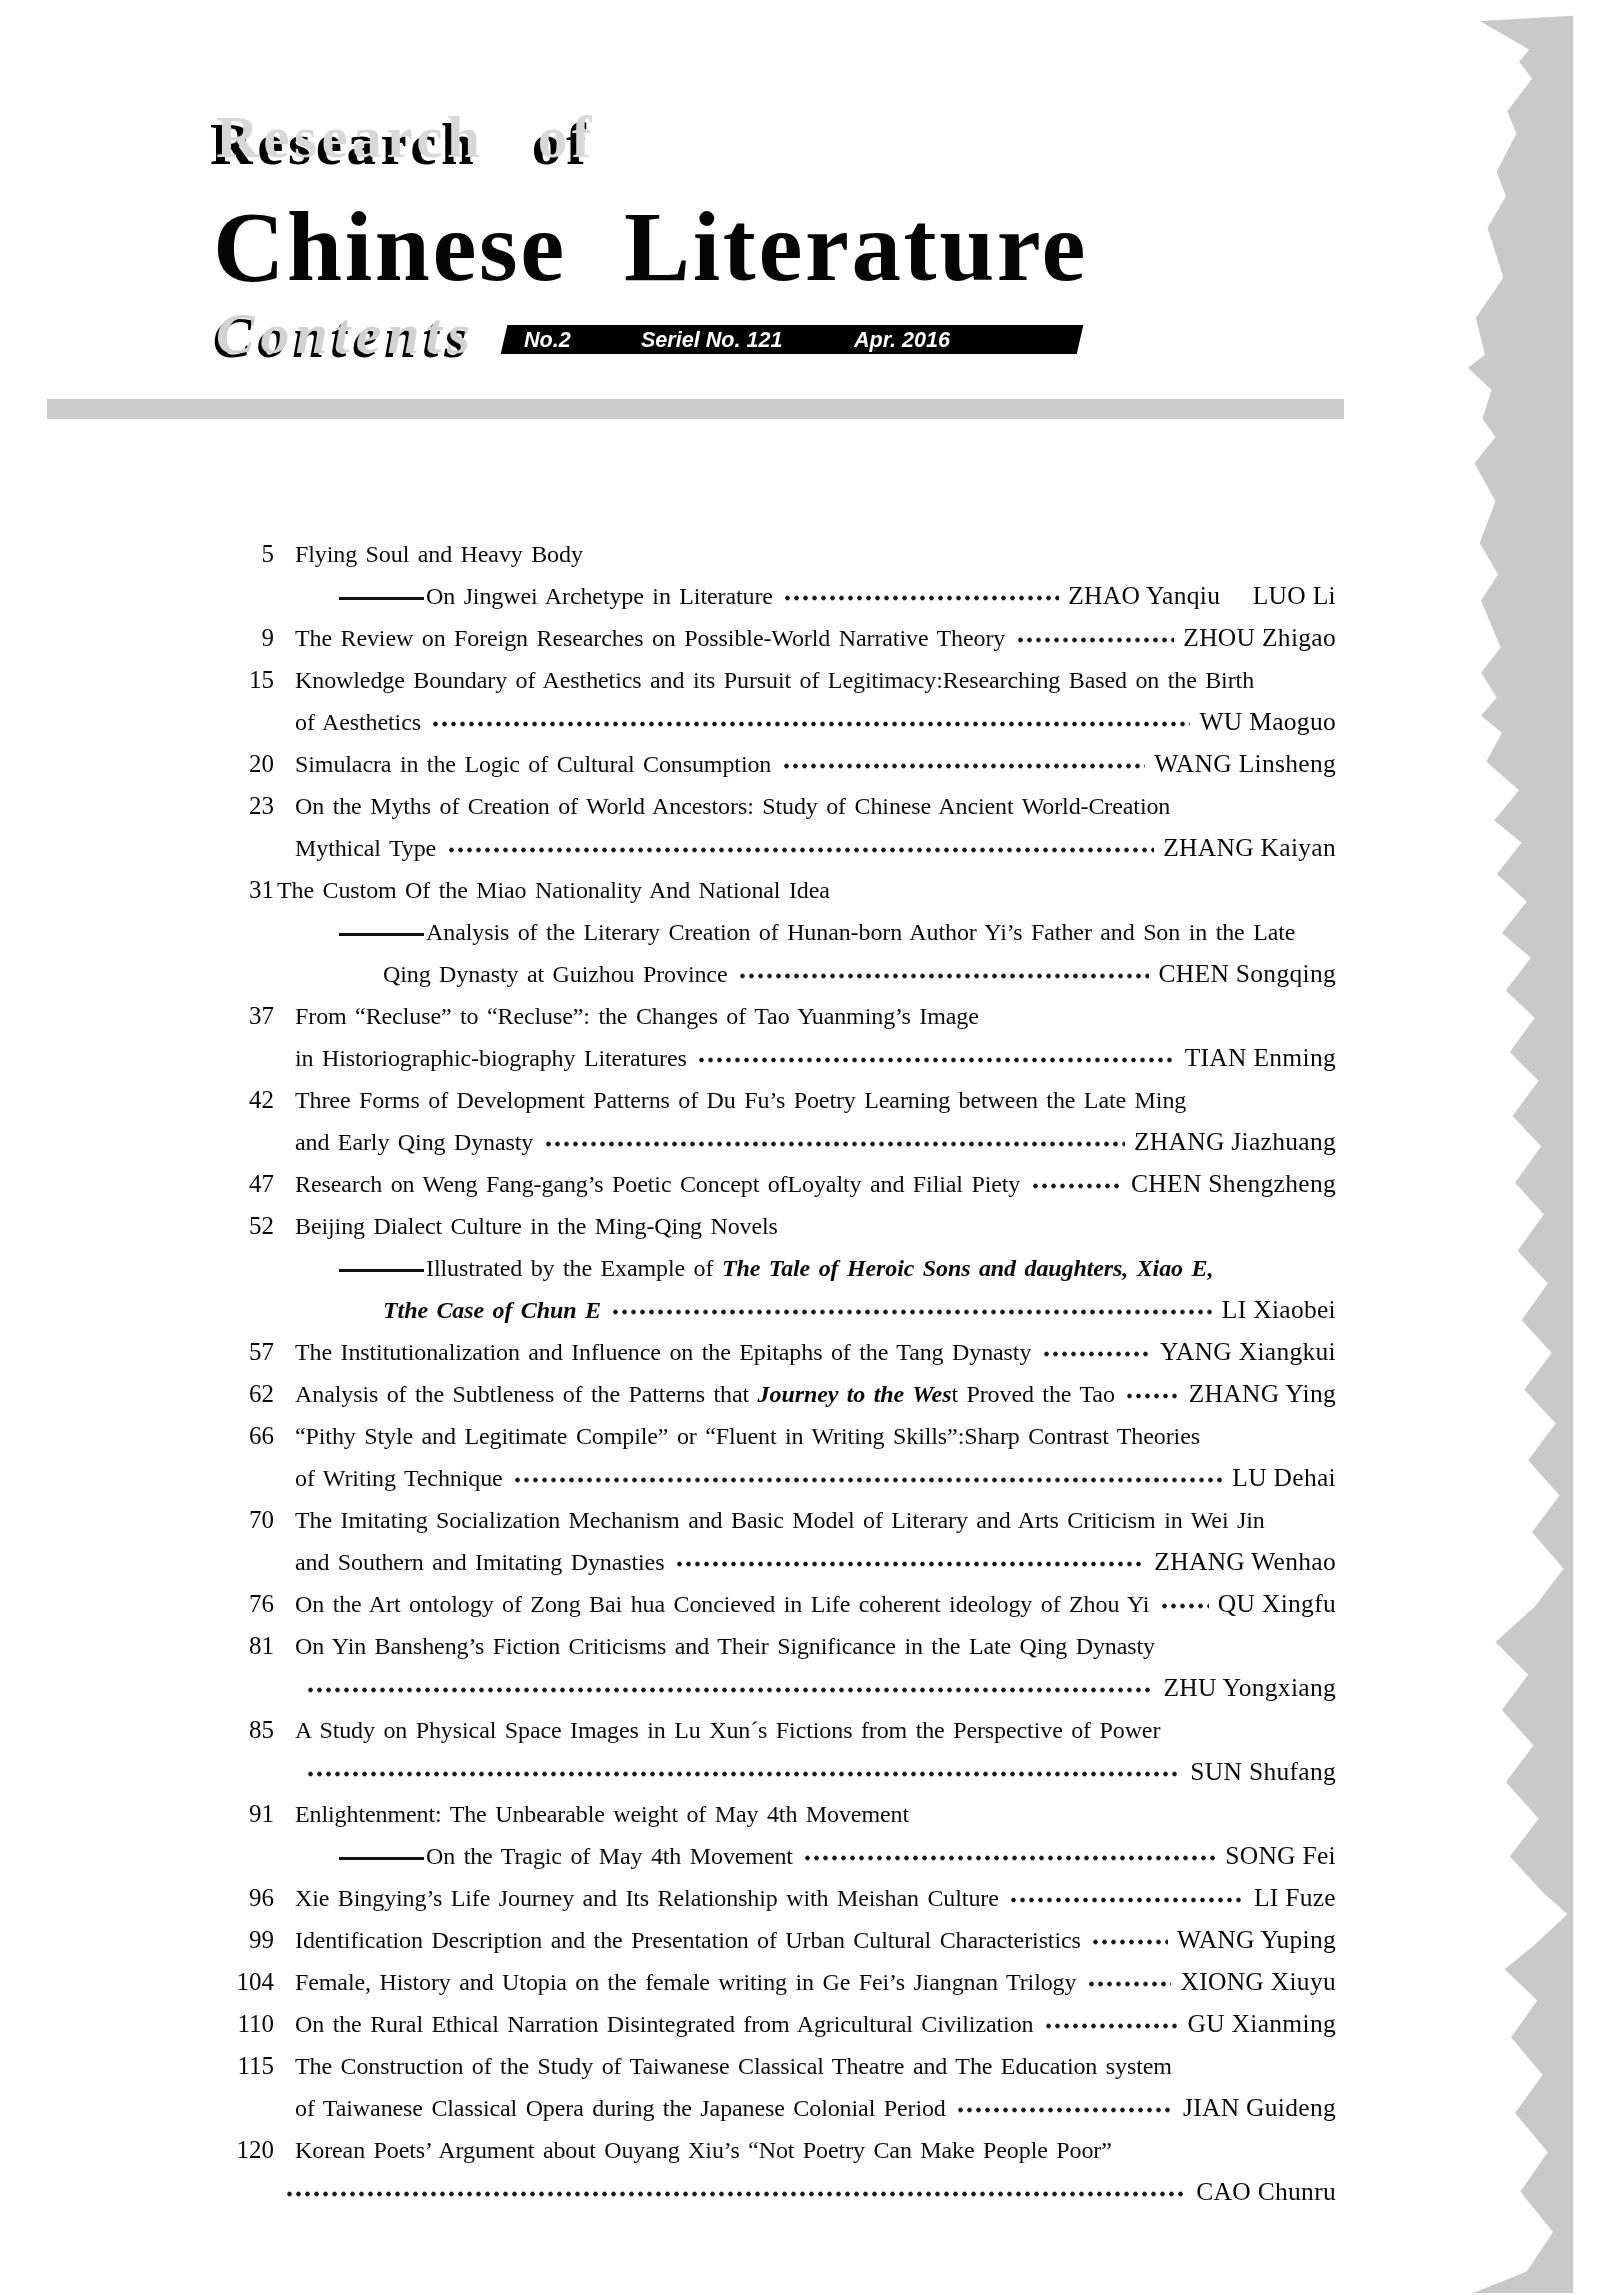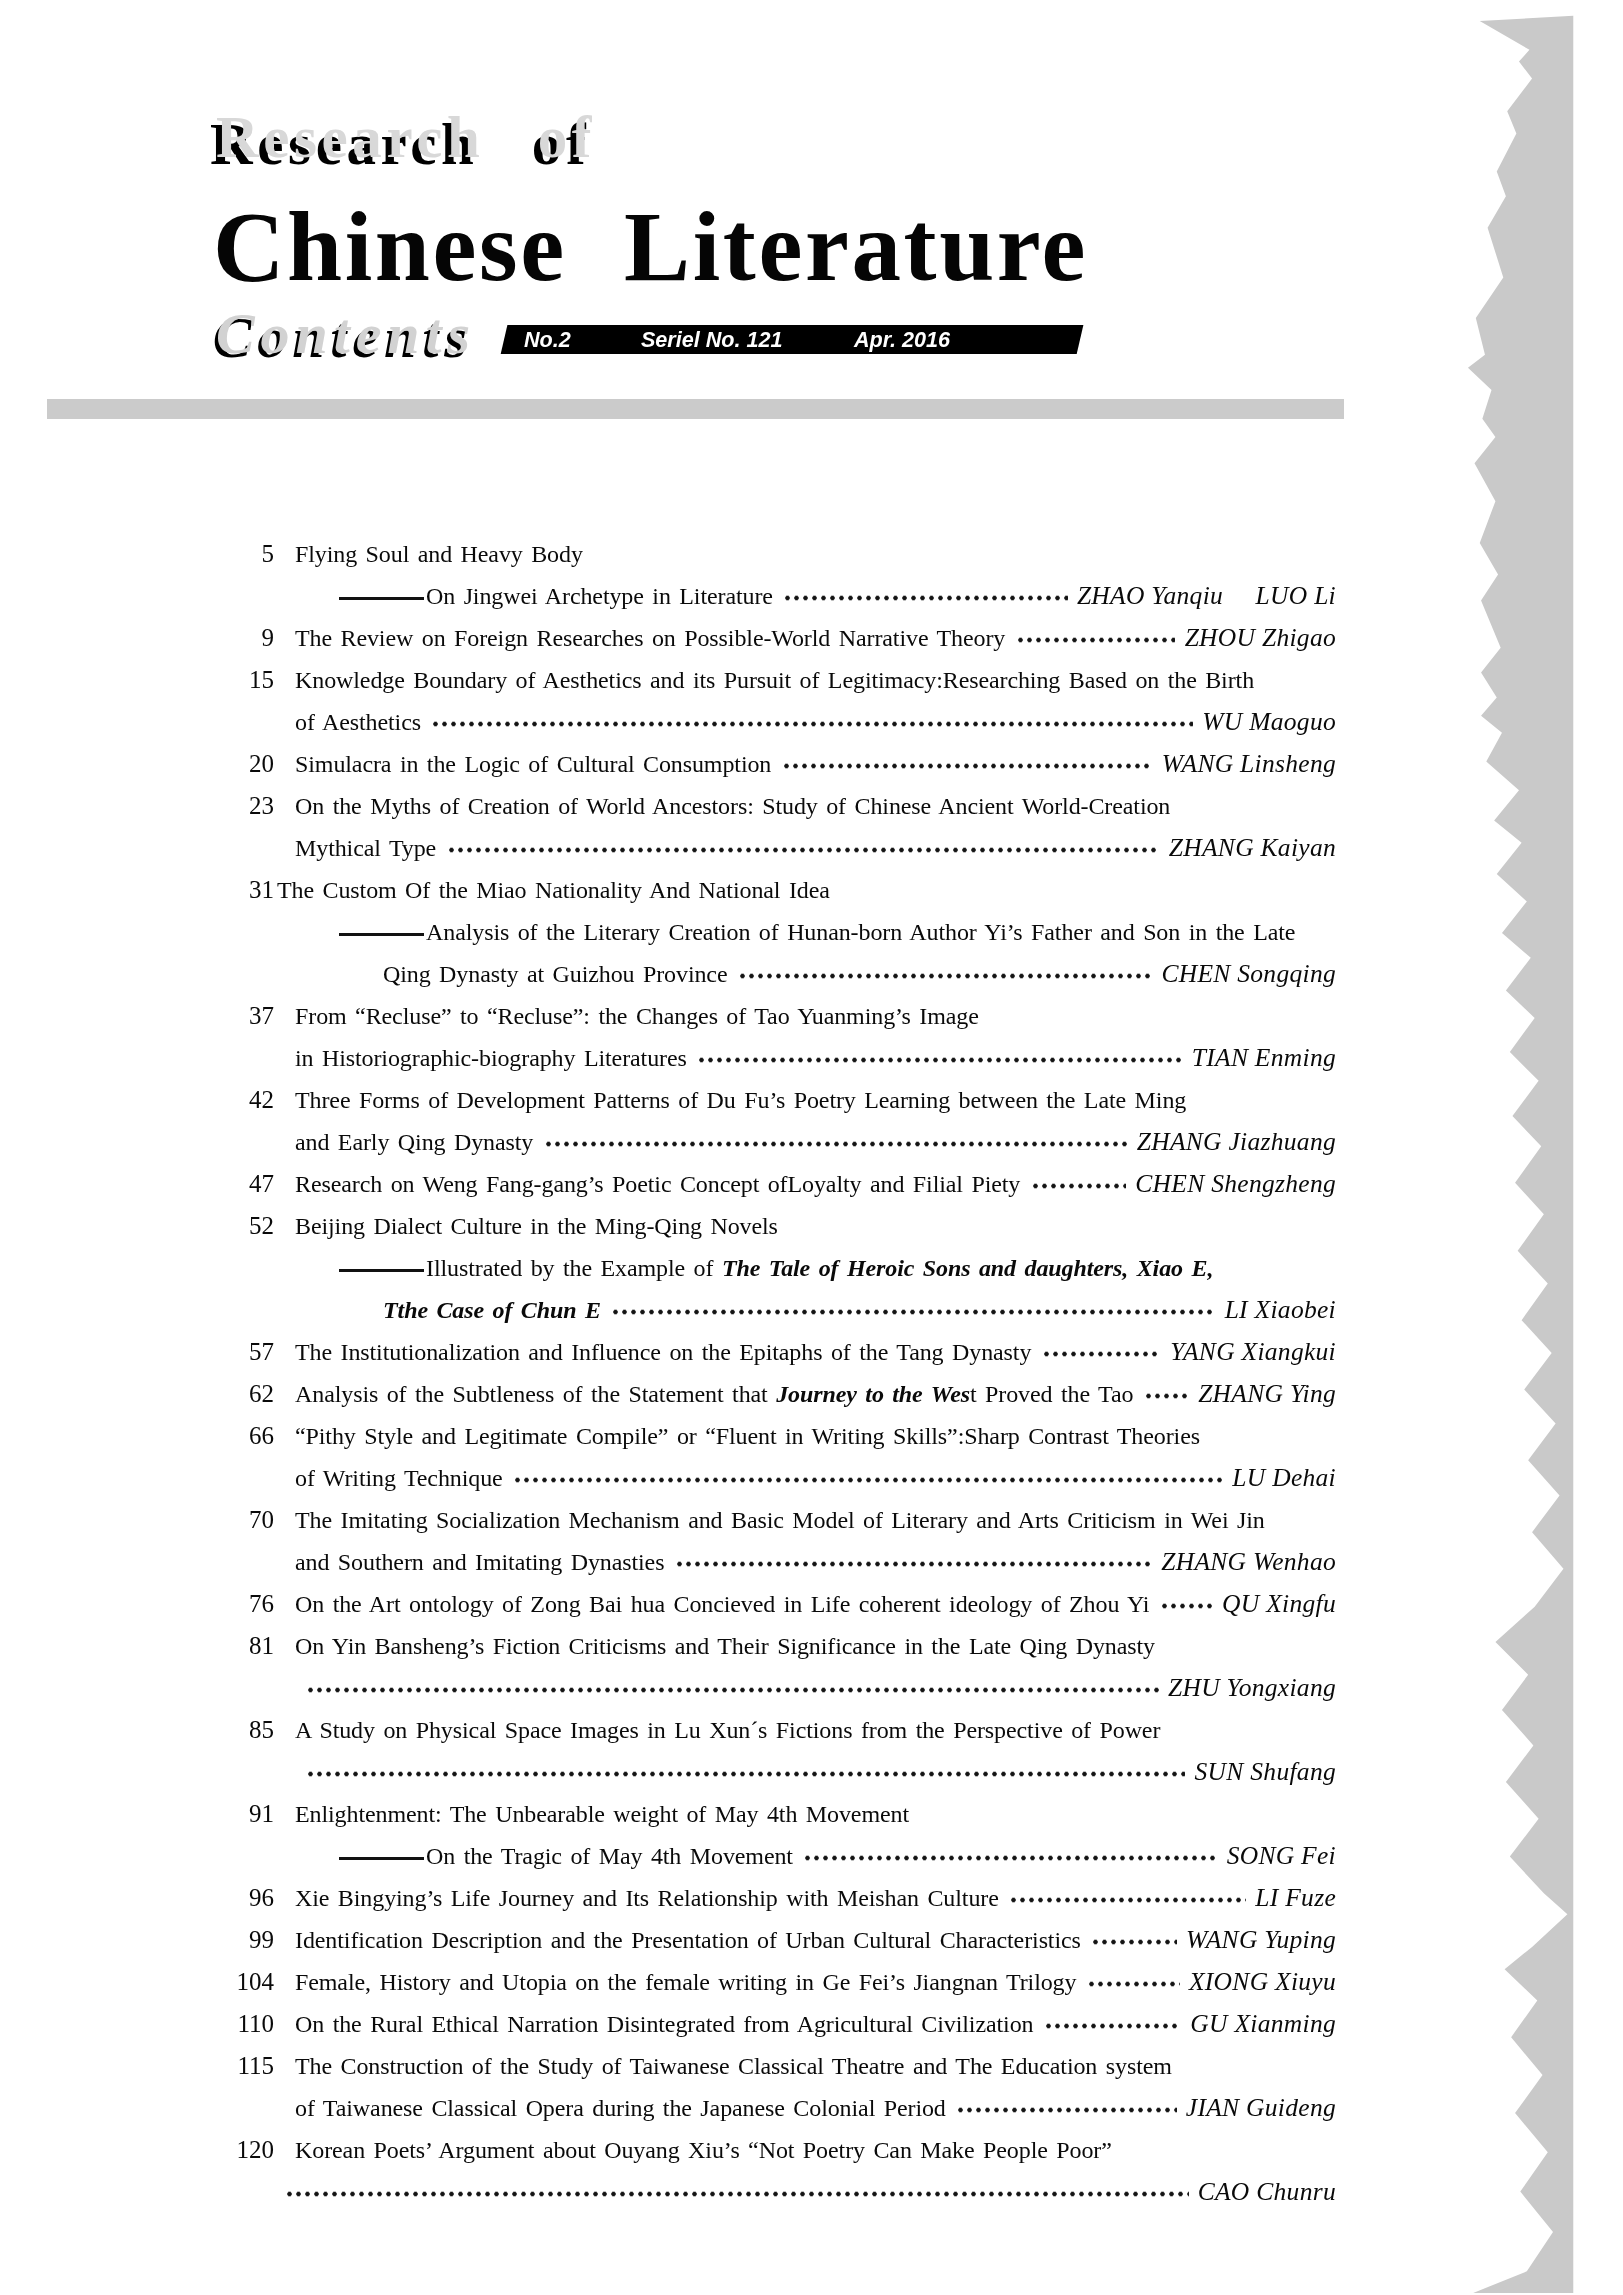--- a/index.html
+++ b/index.html
@@ -82,21 +82,21 @@
   }
   .leader{
     flex:1 1 13px;min-width:0;align-self:stretch;
     margin:0 9.2px 0 10.5px;
     background-image:radial-gradient(circle,#141414 2px,transparent 2.4px);
     background-size:9px 11.8px;
     background-repeat:repeat-x;
     background-position:0 57%;
   }
   .author{
-    flex:0 0 auto;font-style:italic;font-size:25.5px;
+    flex:0 0 auto;font-size:25.5px;
     white-space:pre;letter-spacing:0.3px;
   }
 </style>
 </head>
 <body>
 
 <div class="page">
 
   <svg id="torn-edge" viewBox="0 0 2481 3508" xmlns="http://www.w3.org/2000/svg" aria-hidden="true">
     <polygon fill="#c9c9c9" points="
@@ -223,21 +223,21 @@
         <span class="author">LI Xiaobei</span>
       </div>
       <div class="row">
         <span class="num">57</span>
         <span class="title" style="margin-left: 21px;"><span>The Institutionalization and Influence on the Epitaphs of the Tang Dynasty</span></span>
         <span class="leader"></span>
         <span class="author">YANG Xiangkui</span>
       </div>
       <div class="row">
         <span class="num">62</span>
-        <span class="title" style="margin-left: 21px;"><span>Analysis of the Subtleness of the Statement that </span><span class="bi">Journey to the Wes</span><span>t Proved the Tao</span></span>
+        <span class="title" style="margin-left: 21px;"><span>Analysis of the Subtleness of the Patterns that </span><span class="bi">Journey to the Wes</span><span>t Proved the Tao</span></span>
         <span class="leader"></span>
         <span class="author">ZHANG Ying</span>
       </div>
       <div class="row">
         <span class="num">66</span>
         <span class="title" style="margin-left: 21px;"><span>“Pithy Style and Legitimate Compile” or “Fluent in Writing Skills”:Sharp Contrast Theories</span></span>
       </div>
       <div class="row">
         <span class="num"></span>
         <span class="title" style="margin-left: 21px;"><span>of Writing Technique</span></span>

